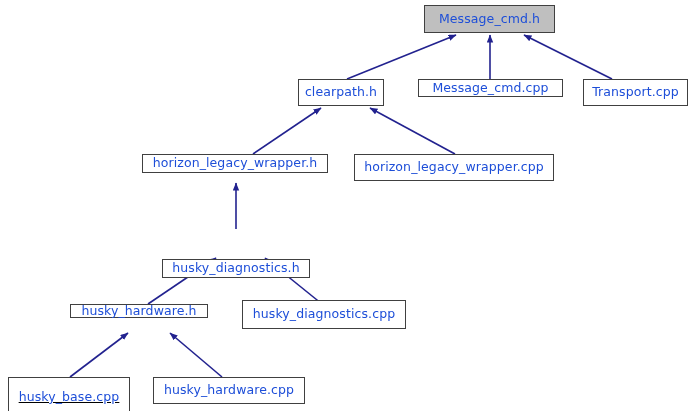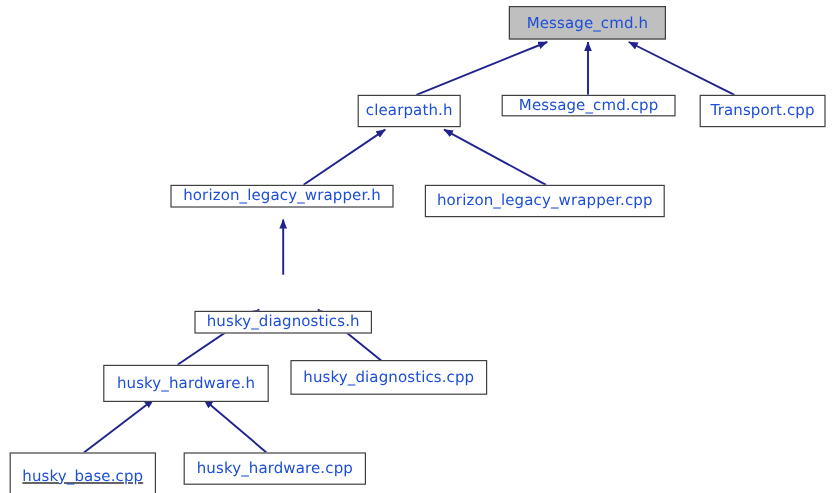--- a/index.html
+++ b/index.html
@@ -83,21 +83,21 @@
       </div>
       <div class="graph-node" style="left: 142px; top: 154px; width: 186px; height: 19px;">
         <span class="node-label">horizon_legacy_wrapper.h</span>
       </div>
       <div class="graph-node" style="left: 354px; top: 154px; width: 200px; height: 27px;">
         <span class="node-label">horizon_legacy_wrapper.cpp</span>
       </div>
       <div class="graph-node" style="left: 162px; top: 229px; width: 148px; height: 19px; margin-top: 30px;">
         <span class="node-label">husky_diagnostics.h</span>
       </div>
-      <div class="graph-node" style="left: 86px; top: 304px; width: 138px; height: 31px;">
+      <div class="graph-node" style="left: 70px; top: 304px; width: 138px; height: 14px;">
         <span class="node-label">husky_hardware.h</span>
       </div>
       <div class="graph-node" style="left: 242px; top: 300px; width: 164px; height: 29px;">
         <span class="node-label">husky_diagnostics.cpp</span>
       </div>
       <div class="graph-node" style="left: 8px; top: 377px; width: 122px; height: 40px; text-decoration: underline;">
         <span class="node-label">husky_base.cpp</span>
       </div>
       <div class="graph-node" style="left: 153px; top: 377px; width: 152px; height: 27px;">
         <span class="node-label">husky_hardware.cpp</span>

